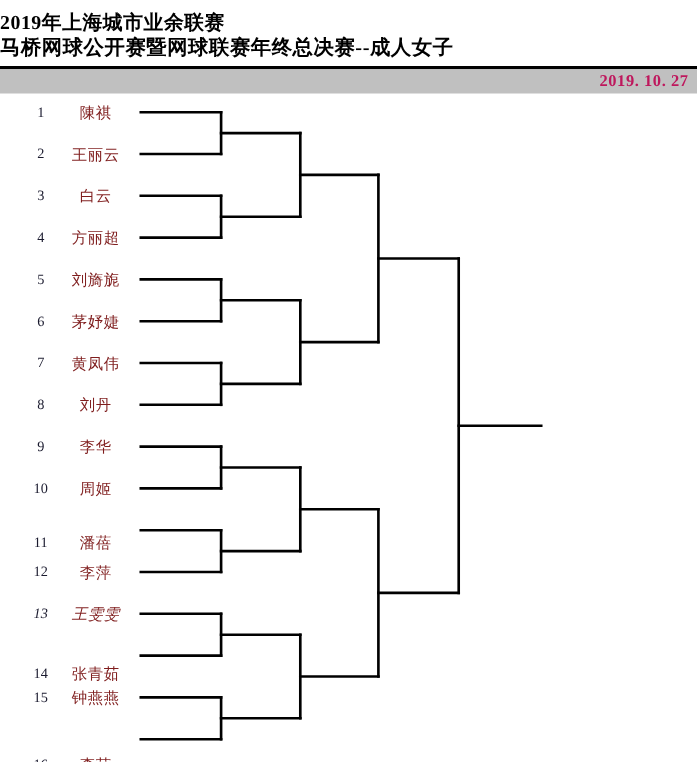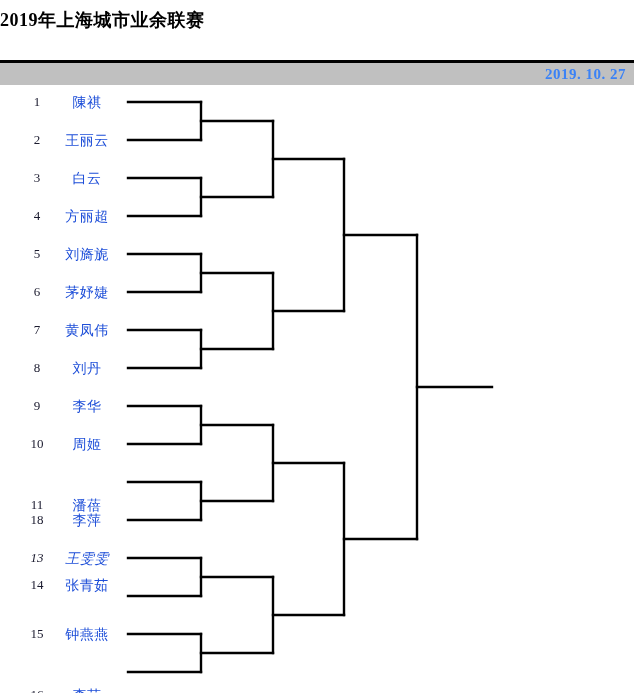--- a/index.html
+++ b/index.html
@@ -52,21 +52,21 @@
   }
   #date-text {
     position: absolute;
     right: 8px;
     top: 64px;
     font-family: "Liberation Serif", "DejaVu Serif", serif;
     font-weight: bold;
     font-size: 15px;
     line-height: 20px;
     letter-spacing: 0.5px;
-    color: #3b82f6;
+    color: #be185d;
     white-space: nowrap;
   }
 
   
   #bracket {
     position: absolute;
     left: 0;
     top: 85px;
     width: 634px;
     height: 608px;
@@ -93,21 +93,21 @@
   .seed-name {
     position: absolute;
     left: 50px;
     top: 0;
     width: 74px;
     text-align: center;
     font-family: "Liberation Sans", "DejaVu Sans", sans-serif;
     font-size: 14px;
     line-height: 22px;
     letter-spacing: 0.5px;
-    color: #1d4ed8;
+    color: #7f1d1d;
     white-space: nowrap;
   }
 
   #lines-svg {
     position: absolute;
     left: 0;
     top: 0;
     width: 634px;
     height: 608px;
   }
@@ -116,20 +116,21 @@
     stroke-width: 2.4;
     fill: none;
     stroke-linecap: square;
   }
 </style>
 </head>
 <body>
 
 <div id="header-block">
   <div class="title-line line1">2019年上海城市业余联赛</div>
+  <div class="title-line line2">马桥网球公开赛暨网球联赛年终总决赛--成人女子</div>
 </div>
 
 <div id="rule-bar"></div>
 <div id="date-bar"></div>
 <div id="date-text">2019. 10. 27</div>
 
 <div id="bracket">
 
   <svg id="lines-svg" viewBox="0 0 634 608" preserveAspectRatio="none" aria-hidden="true">
       <path d="M 128 17 H 201"></path>
@@ -214,33 +215,33 @@
         <span class="seed-name">刘丹</span>
       </div>
       <div class="seed-row" style="top: 321px;">
         <span class="seed-num">9</span>
         <span class="seed-name">李华</span>
       </div>
       <div class="seed-row" style="top: 359px;">
         <span class="seed-num">10</span>
         <span class="seed-name">周姬</span>
       </div>
-      <div class="seed-row" style="top: 420px;">
+      <div class="seed-row" style="top: 408px;">
         <span class="seed-num">11</span>
         <span class="seed-name">潘蓓</span>
       </div>
       <div class="seed-row" style="top: 435px;">
-        <span class="seed-num">18</span>
+        <span class="seed-num">12</span>
         <span class="seed-name">李萍</span>
       </div>
       <div class="seed-row" style="top: 473px; font-style: italic;">
         <span class="seed-num">13</span>
         <span class="seed-name">王雯雯</span>
       </div>
-      <div class="seed-row" style="top: 500px;">
+      <div class="seed-row" style="top: 527px;">
         <span class="seed-num">14</span>
         <span class="seed-name">张青茹</span>
       </div>
       <div class="seed-row" style="top: 549px;">
         <span class="seed-num">15</span>
         <span class="seed-name">钟燕燕</span>
       </div>
       <div class="seed-row" style="top: 610px;">
         <span class="seed-num">16</span>
         <span class="seed-name">李艺</span>

